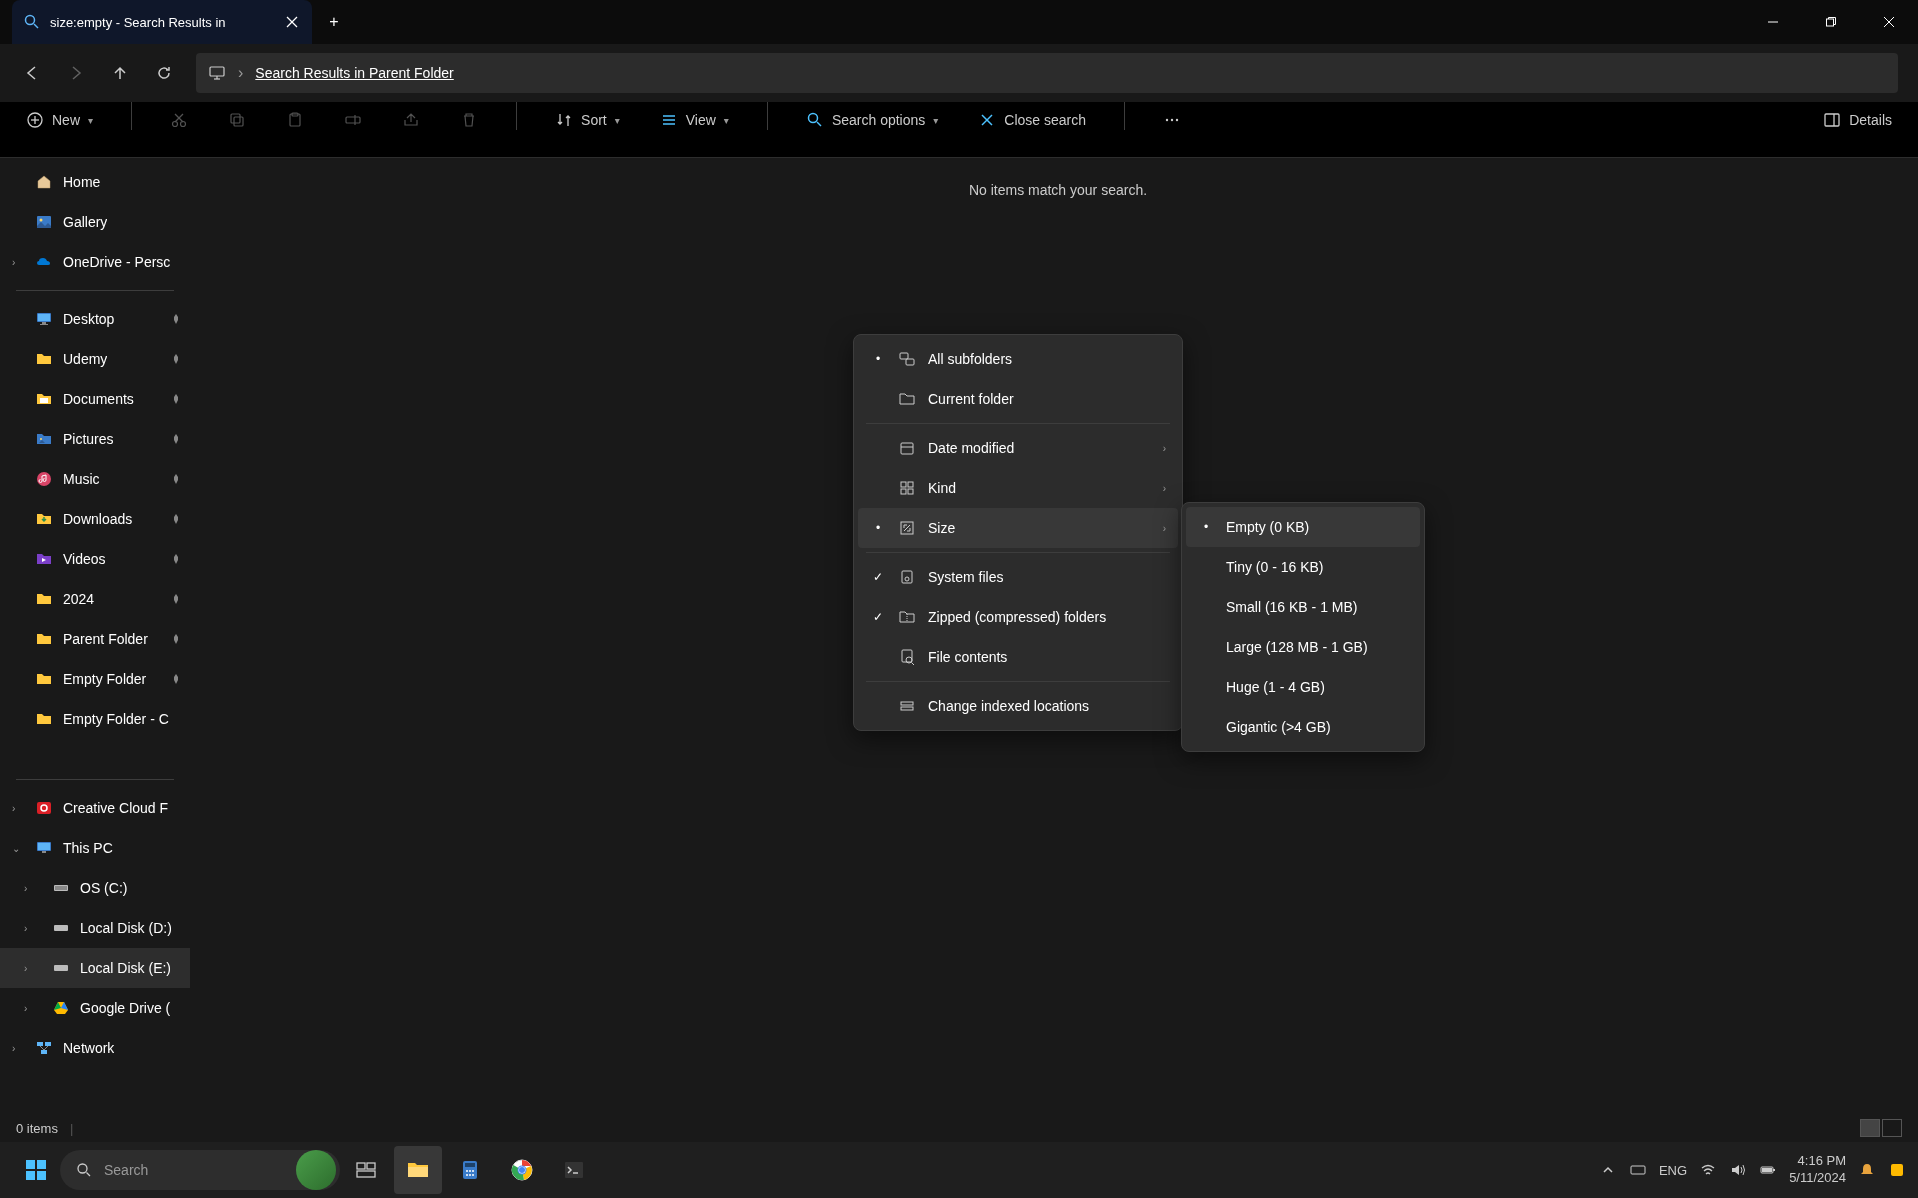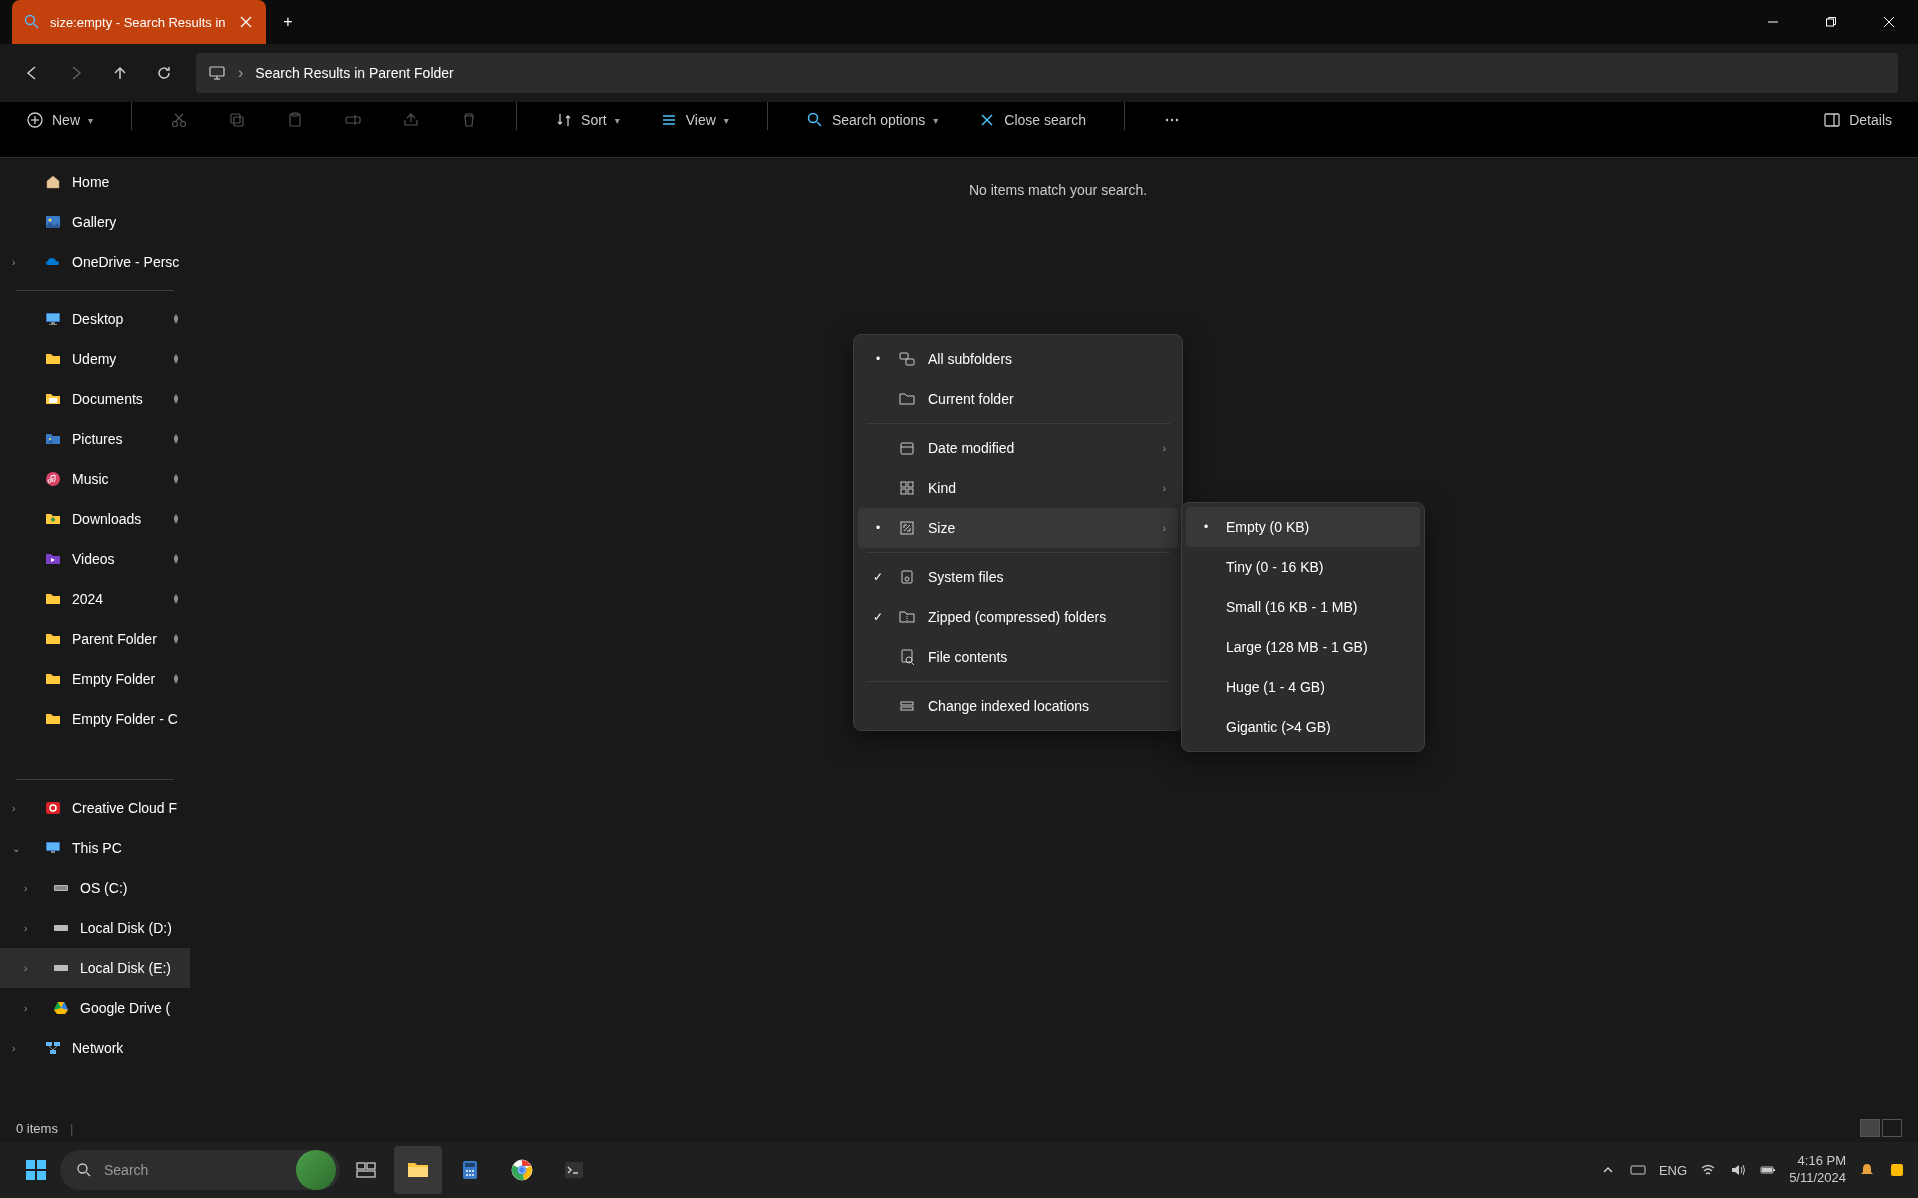--- a/index.html
+++ b/index.html
@@ -1,55 +1,55 @@
 <!DOCTYPE html>
 <html><head>
 <meta charset="utf-8">
 <style>
 * { margin: 0; padding: 0; box-sizing: border-box; font-family: 'Segoe UI', sans-serif; }
 body { background: #191919; color: #fff; width: 1918px; height: 1198px; overflow: hidden; position: relative; }
 
 
 .titlebar { height: 44px; background: #0c0c0c; display: flex; align-items: center; }
-.tab { display: flex; align-items: center; background: #c2410c; height: 44px; padding: 1px 12px; border-radius: 8px 8px 0 0; width: 254px; margin-left: 12px; }
+.tab { display: flex; align-items: center; background: #0f172a; height: 44px; padding: 1px 12px; border-radius: 8px 8px 0 0; width: 300px; margin-left: 12px; }
 .tab-icon { width: 16px; height: 16px; margin-right: 10px; }
 .tab-title { font-size: 13px; color: #fff; flex: 1; white-space: nowrap; overflow: hidden; }
 .tab-close { width: 16px; height: 16px; color: #fff; cursor: pointer; margin-left: 8px; }
 .new-tab { width: 44px; height: 44px; display: flex; align-items: center; justify-content: center; color: #fff; cursor: pointer; font-size: 16px; }
 .titlebar-spacer { flex: 1; }
 .win-btn { width: 58px; height: 44px; display: flex; align-items: center; justify-content: center; color: #fff; cursor: pointer; }
 .win-btn svg { width: 12px; height: 12px; }
 
 
 .navbar { height: 58px; background: #191919; display: flex; align-items: center; padding: 0 12px; gap: 4px; }
 .nav-btn { width: 40px; height: 40px; display: flex; align-items: center; justify-content: center; color: #999; cursor: pointer; border-radius: 4px; }
 .addressbar { flex: 1; height: 40px; background: #2c2c2c; border-radius: 4px; display: flex; align-items: center; padding: 0 12px; margin: 0 8px; }
 .addr-icon { width: 18px; height: 18px; margin-right: 12px; }
 .addr-chevron { color: #999; margin-right: 12px; }
-.addr-text { color: #fff; font-size: 14px; }
+.addr-text { color: #fff; font-size: 14px; text-decoration: underline; }
 .searchbox { width: 480px; height: 40px; background: #2c2c2c; border-radius: 4px; display: flex; align-items: center; padding: 0 12px; }
 .search-text { flex: 1; color: #fff; font-size: 14px; }
 .search-icon { width: 16px; height: 16px; }
 
 
 .toolbar { height: 56px; background: #000000; border-bottom: 1px solid #2d2d2d; display: flex; padding: 0 16px; gap: 20px; }
 .tb-btn { height: 36px; display: flex; align-items: center; padding: 0 10px; color: #ccc; cursor: pointer; border-radius: 4px; gap: 8px; font-size: 14px; }
 .tb-icon { width: 18px; height: 18px; display: flex; align-items: center; justify-content: center; }
 .tb-icon.disabled { opacity: 0.4; }
 .tb-sep { width: 1px; height: 28px; background: #3d3d3d; margin: 0 8px; }
 .tb-chevron { font-size: 10px; color: #999; }
 .tb-spacer { flex: 1; }
 
 
 .main { display: flex; height: calc(100% - 44px - 58px - 56px - 28px - 56px); }
 
 
 .sidebar { width: 198px; background: #191919; overflow-y: auto; padding: 4px 0; }
 .sb-scroll { width: 190px; }
-.sb-item { height: 40px; display: flex; align-items: center; padding: 0 8px 0 44px; color: #fff; cursor: pointer; font-size: 14px; position: relative; }
+.sb-item { height: 40px; display: flex; align-items: center; padding: 0 8px 0 35px; color: #fff; cursor: pointer; font-size: 14px; position: relative; }
 .sb-item.selected { background: #2d2d2d; }
 .sb-expand { position: absolute; left: 12px; width: 16px; color: #999; font-size: 10px; }
 .sb-expand.l1 { left: 24px; }
 .sb-icon { width: 18px; height: 18px; margin-right: 10px; flex-shrink: 0; }
 .sb-pin { margin-left: auto; width: 12px; height: 12px; color: #888; }
 .sb-label { white-space: nowrap; overflow: hidden; }
 .sb-sep { height: 1px; background: #3d3d3d; margin: 8px 16px; }
 .sb-item.l1 { padding-left: 52px; }
 
 

